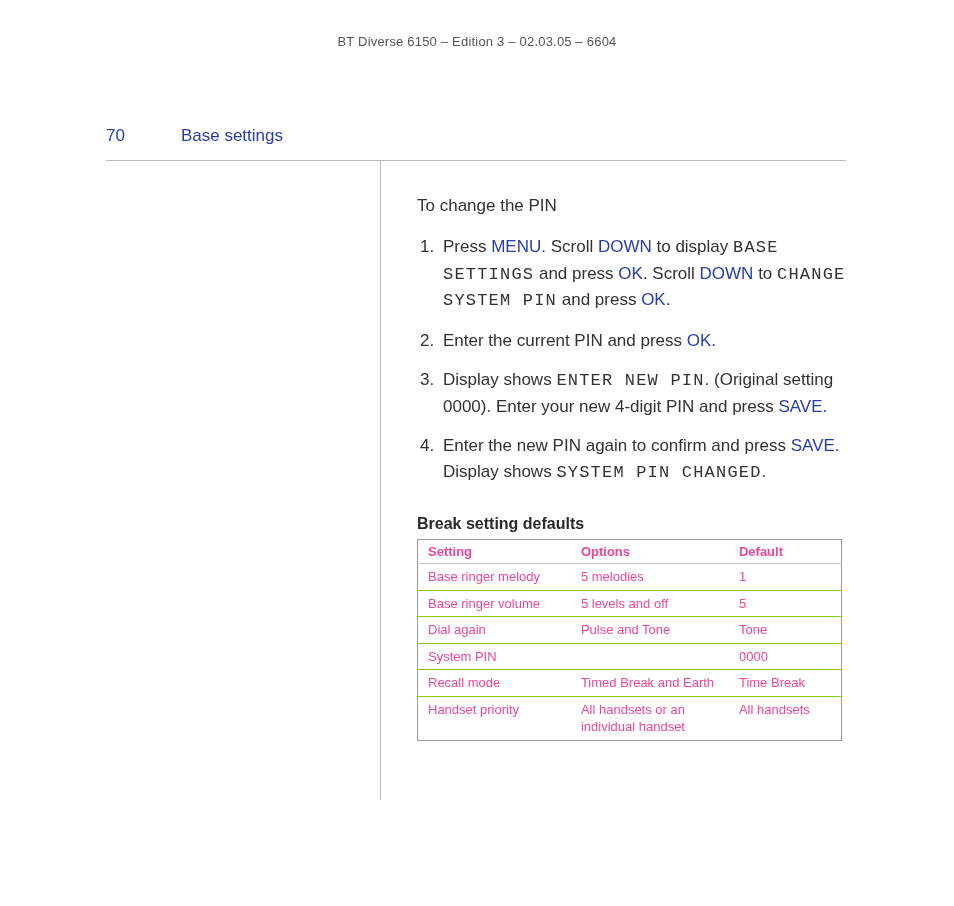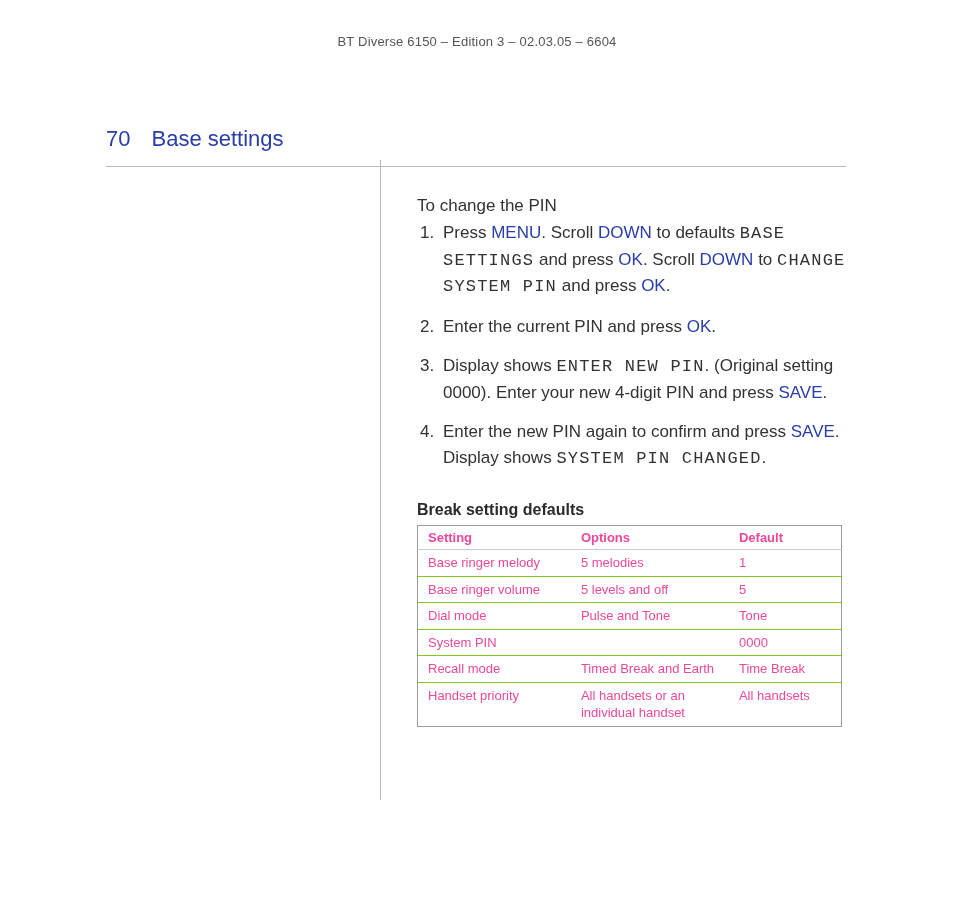--- a/index.html
+++ b/index.html
@@ -28,22 +28,22 @@
   }
   .topbar {
     position: absolute;
     top: 126px;
     left: 106px;
     width: 740px;
   }
   .topbar-line {
     display: flex;
     align-items: baseline;
-    gap: 21px;
-    font-size: 22px;
+    gap: 56px;
+    font-size: 17px;
     padding-bottom: 14px;
     border-bottom: 1px solid #b8b8b8;
   }
   .page-number {
     color: #2a3da8;
   }
   .section-title {
     color: #2a3da8;
   }
   .content-area {
@@ -52,21 +52,21 @@
     left: 380px;
     width: 466px;
     border-left: 1px solid #b8b8b8;
     padding-left: 36px;
     padding-top: 36px;
     height: 640px;
     box-sizing: border-box;
   }
   .intro {
     font-size: 17px;
-    margin-bottom: 4px;
+    margin-bottom: 18px;
   }
   ol.steps {
     list-style: decimal;
     padding-left: 22px;
     margin: 0 0 30px 0;
   }
   ol.steps li {
     font-size: 17px;
     line-height: 1.5;
     margin-bottom: 14px;
@@ -127,21 +127,21 @@
       <span class="section-title">Base settings</span>
     </div>
   </div>
 
   <div class="content-area">
 
     <div class="intro">To change the PIN</div>
 
     <ol class="steps">
       <li>
-        <span>Press </span><span class="kb">MENU</span><span>. Scroll </span><span class="kb">DOWN</span><span> to defaults </span><span class="lcd">BASE SETTINGS</span><span> and press </span><span class="kb">OK</span><span>. Scroll </span><span class="kb">DOWN</span><span> to </span><span class="lcd">CHANGE SYSTEM PIN</span><span> and press </span><span class="kb">OK</span><span>.</span>
+        <span>Press </span><span class="kb">MENU</span><span>. Scroll </span><span class="kb">DOWN</span><span> to display </span><span class="lcd">BASE SETTINGS</span><span> and press </span><span class="kb">OK</span><span>. Scroll </span><span class="kb">DOWN</span><span> to </span><span class="lcd">CHANGE SYSTEM PIN</span><span> and press </span><span class="kb">OK</span><span>.</span>
       </li>
       <li>
         <span>Enter the current PIN and press </span><span class="kb">OK</span><span>.</span>
       </li>
       <li>
         <span>Display shows </span><span class="lcd">ENTER NEW PIN</span><span>. (Original setting 0000). Enter your new 4-digit PIN and press </span><span class="kb">SAVE</span><span>.</span>
       </li>
       <li>
         <span>Enter the new PIN again to confirm and press </span><span class="kb">SAVE</span><span>. Display shows </span><span class="lcd">SYSTEM PIN CHANGED</span><span>.</span>
       </li>
@@ -162,21 +162,21 @@
           <td>Base ringer melody</td>
           <td>5 melodies</td>
           <td>1</td>
         </tr>
         <tr>
           <td>Base ringer volume</td>
           <td>5 levels and off</td>
           <td>5</td>
         </tr>
         <tr>
-          <td>Dial mode</td>
+          <td>Dial again</td>
           <td>Pulse and Tone</td>
           <td>Tone</td>
         </tr>
         <tr>
           <td>System PIN</td>
           <td></td>
           <td>0000</td>
         </tr>
         <tr>
           <td>Recall mode</td>

